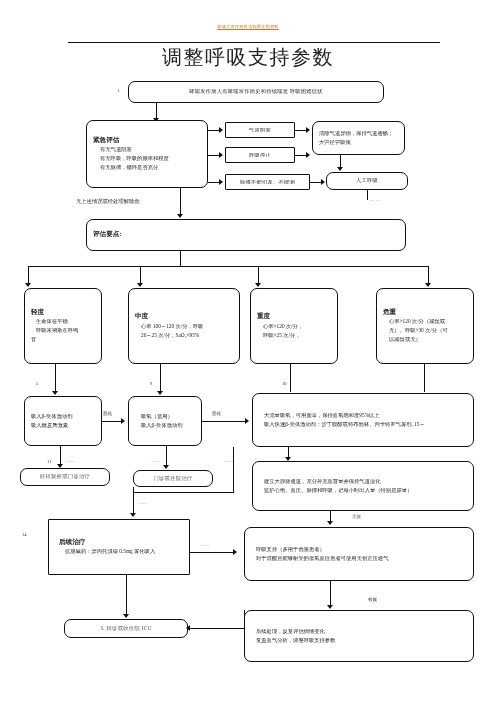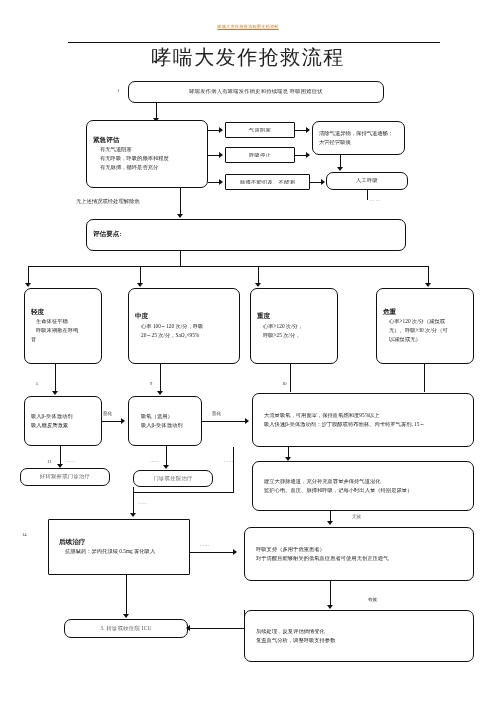--- a/index.html
+++ b/index.html
@@ -81,21 +81,21 @@
   .ftxt.num{font-size:4.6px;color:#333;}
   .ftxt.faint{color:#666;filter:blur(.5px);}
 </style>
 </head>
 <body>
 
 <div class="page">
 
   <div class="topnote">哮喘大发作抢救流程图文档资料</div>
   <div class="rule"></div>
-  <div class="doc-title">哮喘大发作抢救流程</div>
+  <div class="doc-title">调整呼吸支持参数</div>
 
   <div class="ftxt num" style="left:117px;top:88px;">1</div>
   <div class="box ctr blur" style="left:128px;top:81px;width:256px;height:22px;">
     <div class="ln">哮喘发作病人有哮喘发作病史和持续喘息 呼吸困难症状</div>
   </div>
   <div class="ln-v" style="left:156px;top:103px;height:16px;"></div>
   <div class="arw dn" style="left:153px;top:118px;"></div>
 
   <div class="box" style="left:86px;top:120px;width:122px;height:68px;">
     <div class="hd">紧急评估</div>

